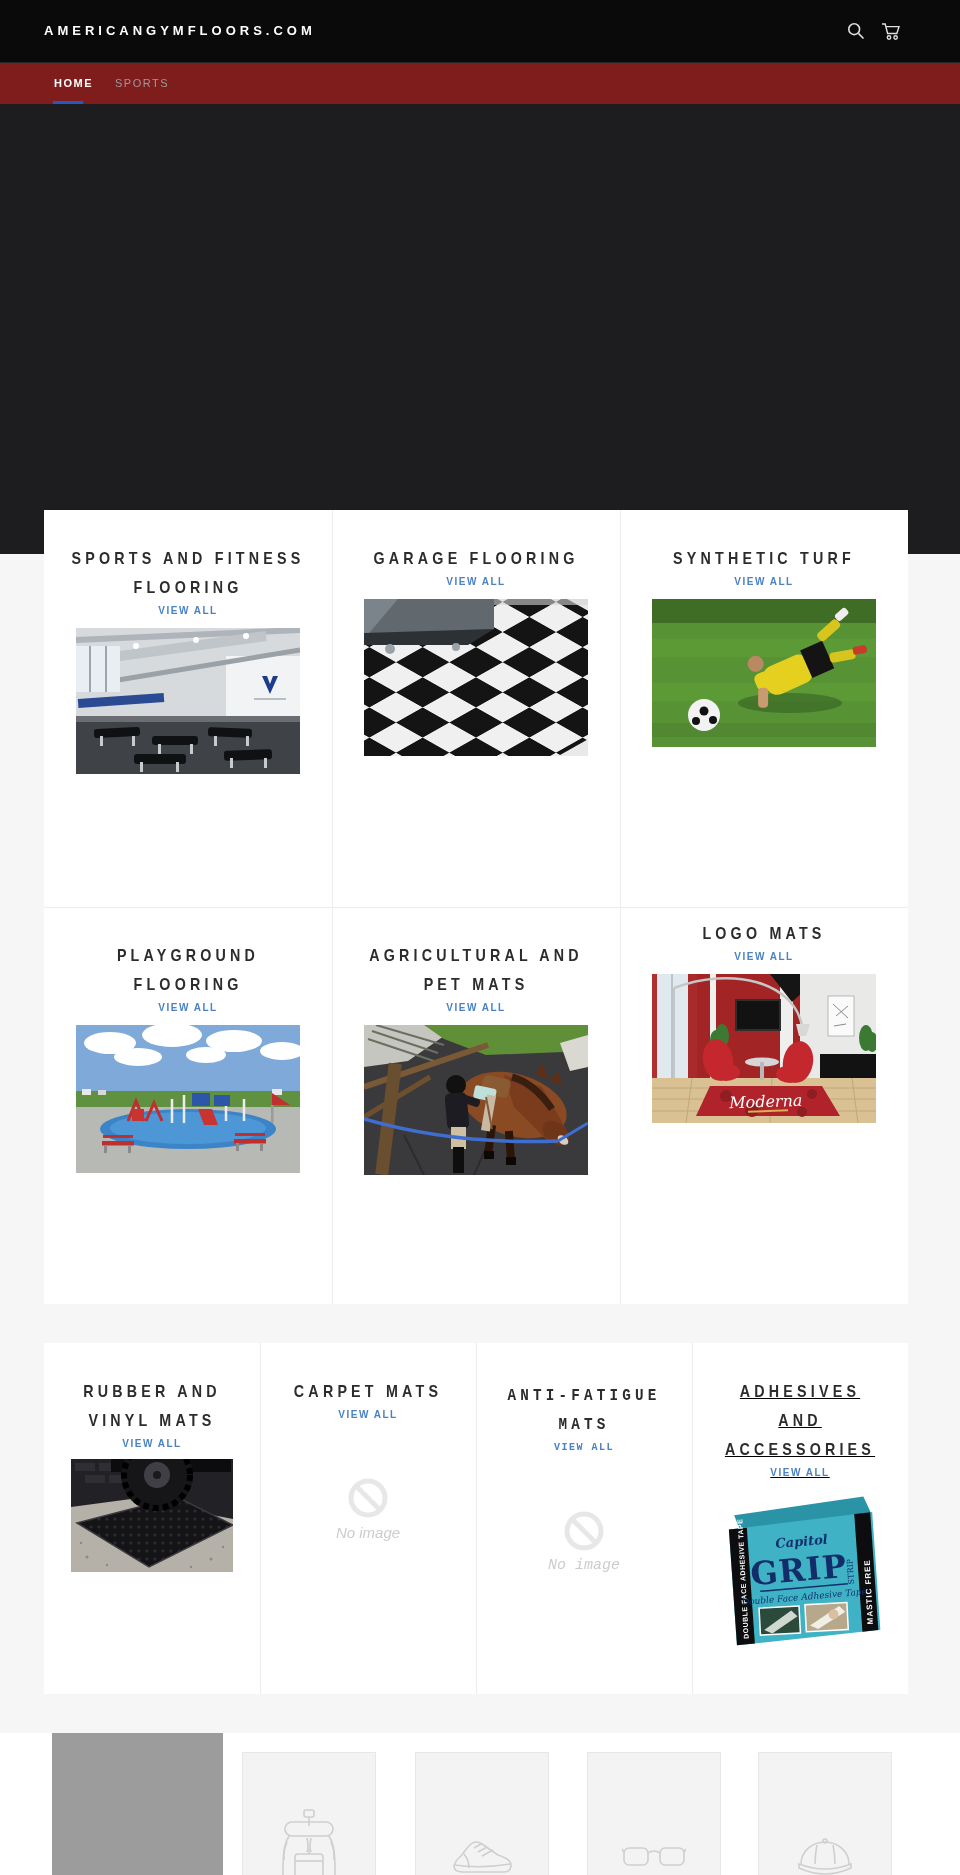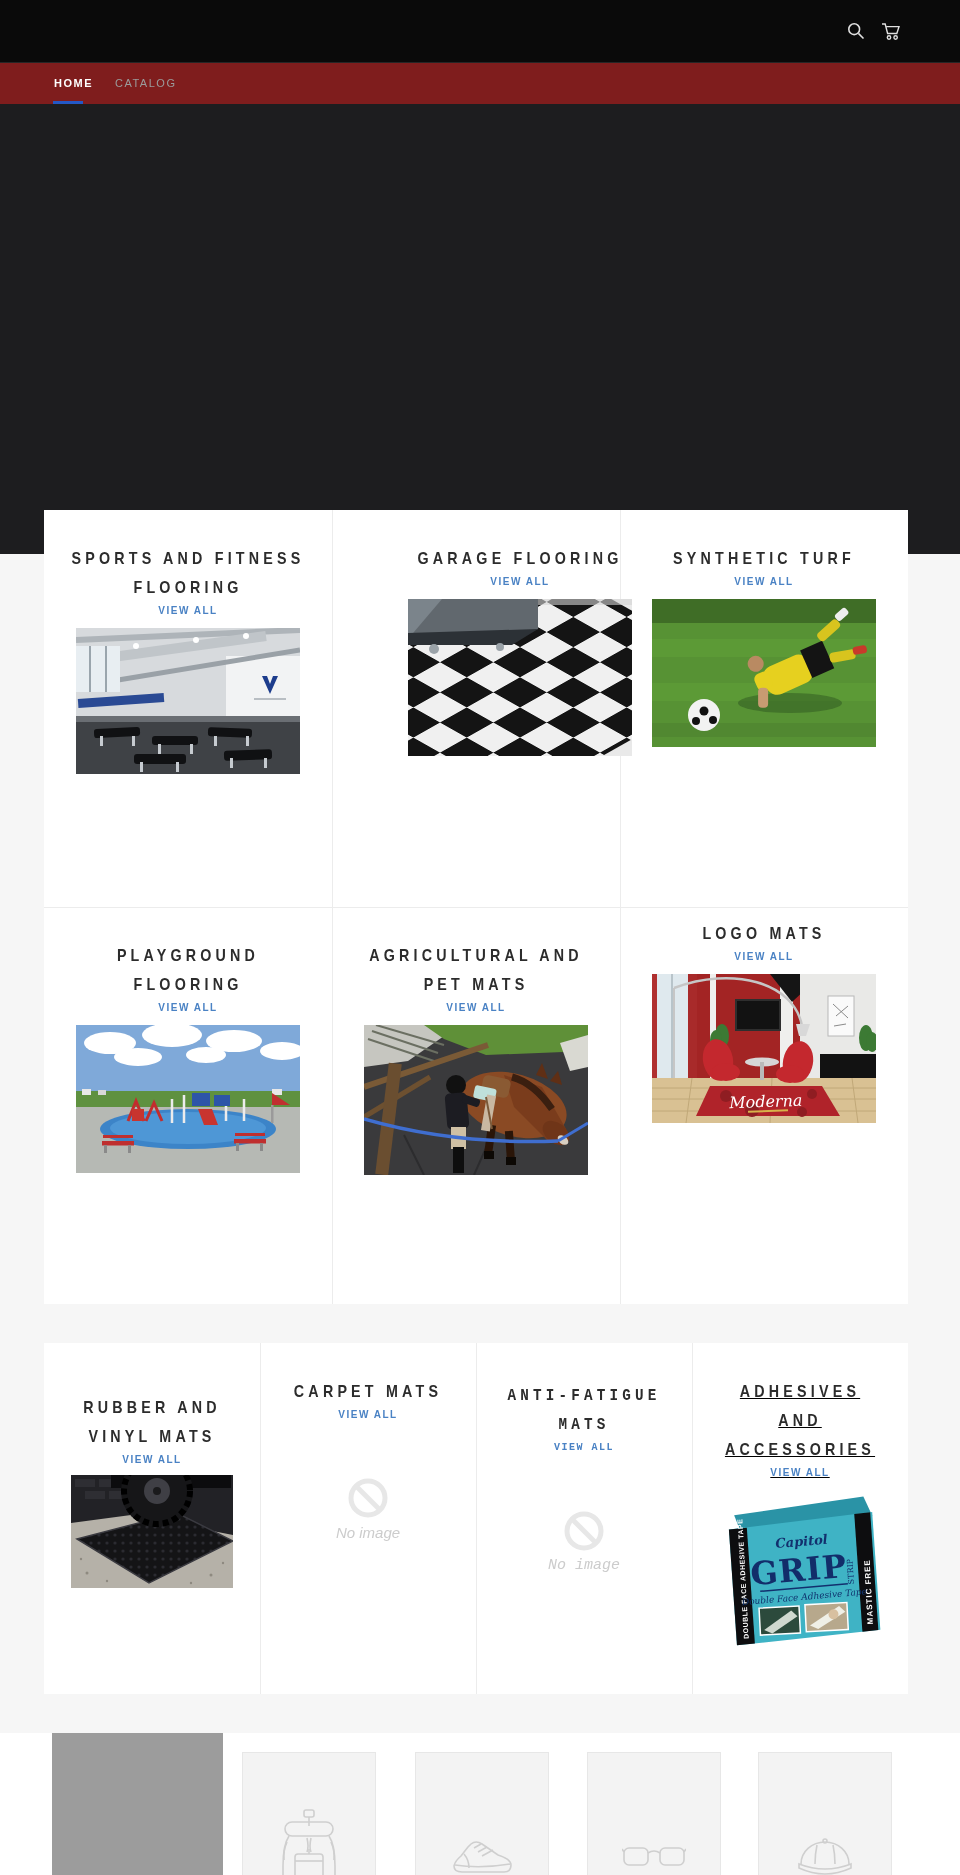--- a/index.html
+++ b/index.html
@@ -49,38 +49,39 @@
   .products{position:absolute;left:0;top:1733px;width:960px;height:200px;background:#ffffff;}
   .pgray{position:absolute;left:52px;top:0;width:171px;height:200px;background:#9c9c9c;cursor:pointer;}
   .pcard{position:absolute;top:19px;width:134px;height:210px;background:#f3f3f3;
          border:1px solid #e7e7e7;box-sizing:border-box;cursor:pointer;}
   .pcard svg{position:absolute;left:50%;top:55px;transform:translateX(-50%);}
 </style>
 </head>
 <body>
 
 <div class="hdr">
+  <div class="logo">AMERICANGYMFLOORS.COM</div>
   <div class="hicon" style="left:846px;">
     <svg width="20" height="20" viewBox="0 0 20 20" fill="none" stroke="#e0e0e0" stroke-width="1.6">
       <circle cx="8.2" cy="8.2" r="5.4"></circle>
         <line x1="12.4" y1="12.4" x2="17.5" y2="17.5"></line>
     </svg>
   </div>
   <div class="hicon" style="left:881px;top:22px;">
     <svg width="22" height="19" viewBox="0 0 22 19" fill="none" stroke="#e0e0e0" stroke-width="1.4">
       <path d="M1,2 H4.2 L6.6,11.5 H15.8 L18,4.6 H5.6"></path>
       <circle cx="8" cy="15.5" r="1.7"></circle>
         <circle cx="14.6" cy="15.5" r="1.7"></circle>
     </svg>
   </div>
 </div>
 
 <div class="nav">
   <div class="nav-item nav-home">HOME</div>
-  <div class="nav-item nav-catalog">CATALOG</div>
+  <div class="nav-item nav-catalog">SPORTS</div>
   <div class="nav-underline"></div>
 </div>
 
 <div class="hero"></div>
 
 <div class="sect s1">
   <div class="vline" style="left:288px;height:794px;"></div>
   <div class="vline" style="left:576px;height:794px;"></div>
   <div class="hline" style="top:397px;width:864px;"></div>
 
@@ -123,21 +124,21 @@
             <rect x="170" y="108" width="3" height="10"></rect>
           <rect x="64" y="134" width="3" height="10"></rect>
             <rect x="100" y="134" width="3" height="10"></rect>
           <rect x="154" y="130" width="3" height="10"></rect>
             <rect x="188" y="130" width="3" height="10"></rect>
         </g>
       </svg>
     </div>
   </div>
 
-  <div class="cell cell-s1" style="left:288px;top:0;margin-left:44px;">
+  <div class="cell cell-s1" style="left:288px;top:0;">
     <div class="ctitle">GARAGE FLOORING</div>
     <a class="clink">VIEW ALL</a>
     <div class="cimg" style="width:224px;height:157px;">
       <svg width="224" height="157" viewBox="0 0 224 157">
         <defs>
           <pattern id="chk" width="52" height="52" patternUnits="userSpaceOnUse">
             <rect width="52" height="52" fill="#f0f0f0"></rect>
             <rect width="26" height="26" fill="#141414"></rect>
             <rect x="26" y="26" width="26" height="26" fill="#141414"></rect>
           </pattern>
@@ -349,21 +350,21 @@
       </svg>
     </div>
   </div>
 </div>
 
 <div class="sect s2">
   <div class="vline" style="left:216px;height:351px;"></div>
   <div class="vline" style="left:432px;height:351px;"></div>
   <div class="vline" style="left:648px;height:351px;"></div>
 
-  <div class="cell cell-s2" style="left:0;top:16px;">
+  <div class="cell cell-s2" style="left:0;top:0;">
     <div class="ctitle">RUBBER AND
 VINYL MATS</div>
     <a class="clink">VIEW ALL</a>
     <div class="cimg mt8" style="width:162px;height:113px;">
       <svg width="162" height="113" viewBox="0 0 162 113">
         <defs>
           <pattern id="studs" width="8" height="8" patternUnits="userSpaceOnUse">
             <rect width="8" height="8" fill="#141416"></rect>
             <circle cx="4" cy="4" r="1.6" fill="#2b2b31"></circle>
           </pattern>

